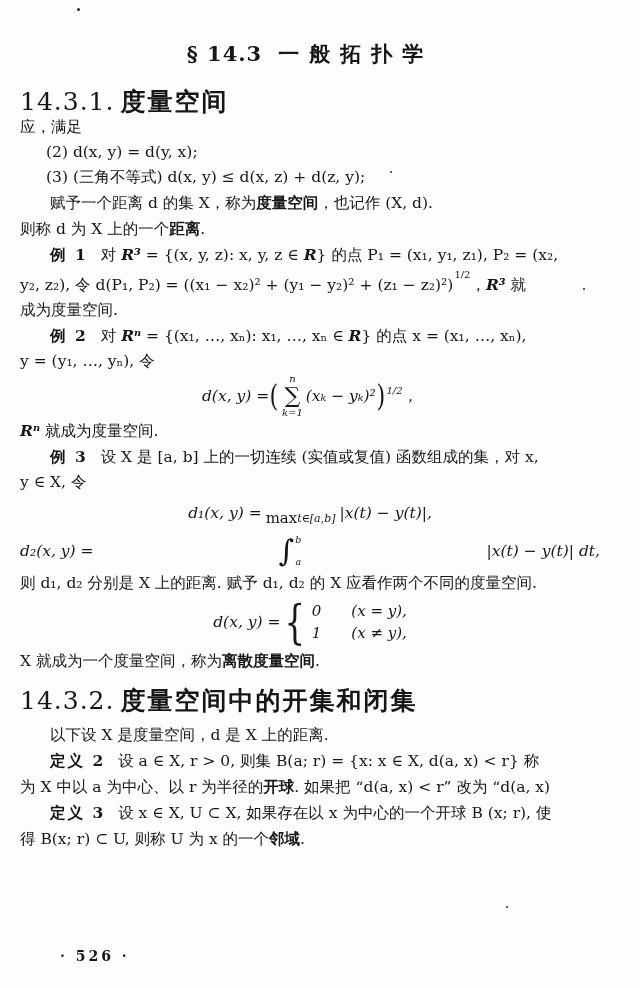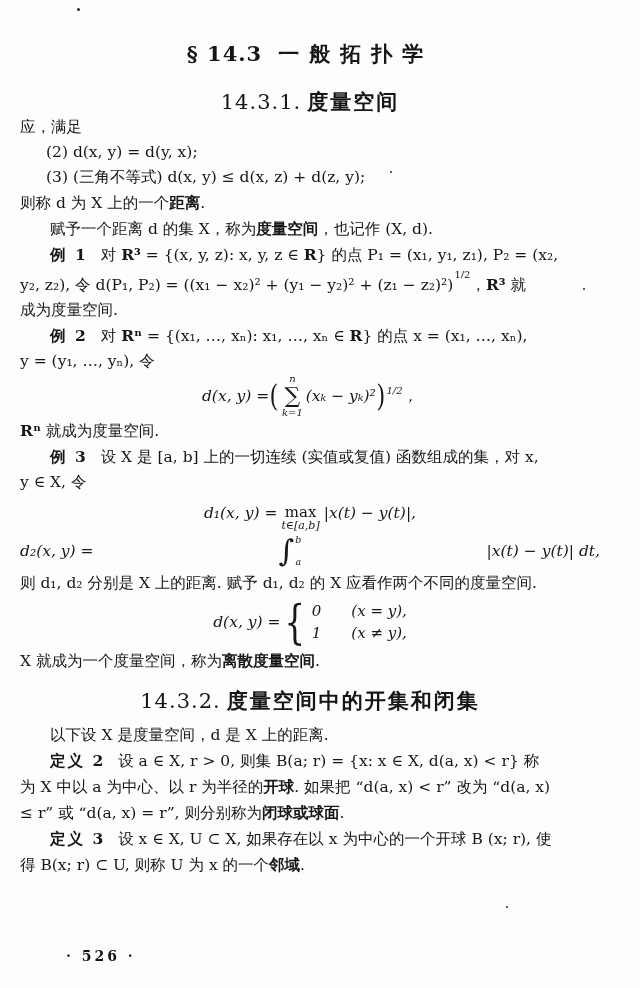--- a/index.html
+++ b/index.html
@@ -11,57 +11,57 @@
     color:#161616;
     font-family:"DejaVu Serif","Liberation Serif",serif;
   }
   .content{position:absolute;left:20px;top:0;width:580px;}
   .title{
     margin-top:40px;text-align:center;font-weight:bold;
     font-size:21px;line-height:28px;white-space:nowrap;
   }
   .title .tsec{margin-right:16px;letter-spacing:1px;}
   .title .tmain{letter-spacing:10px;}
-  .h1{margin-top:21px;font-size:21px;line-height:26px;white-space:nowrap;text-align:center;}
+  .h1{margin-top:21px;font-size:25px;line-height:26px;white-space:nowrap;}
   .h1 .hnum{font-weight:normal;margin-right:6px;letter-spacing:1px;}
   .h1 .htxt{font-weight:bold;letter-spacing:2px;}
   .h2gap{margin-right:14px;}
   .body-start{margin-top:10px;}
   .line{font-size:15.5px;line-height:25px;white-space:nowrap;}
   .indent{padding-left:30px;}
   .item{padding-left:26px;}
   .lbl{font-weight:bold;margin-right:13px;letter-spacing:2px;}
   b{font-weight:bold;}
-  .bR{font-weight:bold;}
+  .bR{font-weight:bold;font-style:italic;}
   
   .formula{
     text-align:center;font-style:italic;font-size:15.5px;
     display:flex;align-items:center;justify-content:center;
   }
   .f-sum{height:44px;}
   .sumb{display:inline-flex;flex-direction:column;align-items:center;line-height:1;margin:0 3px;}
   .sumb .lim{font-size:10px;line-height:10px;}
   .sumb .sym{font-size:22px;line-height:22px;font-style:normal;padding:1px 0;}
   .bigp{font-size:30px;font-style:normal;font-weight:300;transform:scaleX(.75);line-height:1;margin:0 -1px;}
   sup.exp{font-size:10px;margin-left:1px;transform:translateY(-6px);display:inline-block;}
   .f-max{height:36px;}
-  .maxb{display:inline-flex;flex-direction:column;align-items:center;line-height:1;margin:0 4px;transform:translateY(5px);}
+  .maxb{display:inline-flex;flex-direction:row;align-items:center;line-height:1;margin:0 4px;transform:translateY(5px);}
   .maxb .mx{font-size:15px;font-style:normal;line-height:15px;}
   .maxb .mc{font-size:11px;line-height:11px;}
   .f-int{height:40px;justify-content:space-between;}
   .intb{display:inline-flex;align-items:center;margin:0 2px;}
   .intb .isym{font-size:30px;font-style:normal;line-height:34px;}
   .intlims{display:inline-flex;flex-direction:column;justify-content:space-between;height:32px;font-size:9.5px;line-height:10px;margin-left:1px;}
   .f-cases{height:52px;}
   .casesb{display:inline-flex;align-items:center;}
   .brace{font-size:46px;font-weight:300;font-style:normal;transform:scaleX(.7);line-height:1;margin-right:2px;}
   .crows{display:inline-flex;flex-direction:column;gap:3px;text-align:left;}
   .crow{display:flex;gap:30px;font-size:15px;line-height:19px;}
   .pageno{
-    position:absolute;left:66px;top:948px;
+    position:absolute;left:60px;top:948px;
     font-size:14px;font-weight:bold;letter-spacing:3px;white-space:nowrap;text-align:center;
   }
   .speck{position:absolute;background:#2a2a2a;border-radius:50%;}
   .sp1{left:77px;top:8px;width:3px;height:3px;}
   .sp2{left:583px;top:288px;width:2px;height:2px;}
   .sp3{left:390px;top:171px;width:2px;height:2px;}
   .sp4{left:506px;top:906px;width:2px;height:2px;}
 </style>
 </head>
 <body>
@@ -78,25 +78,25 @@
       <span class="tsec">§ 14.3</span><span class="tmain">一般拓扑学</span>
     </div>
 
     <div class="h1">
       <span class="hnum">14.3.1.</span><span class="htxt">度量空间</span>
     </div>
 
     <div class="line">应，满足</div>
     <div class="line item">(2) d(x, y) = d(y, x);</div>
     <div class="line item">(3) (三角不等式) d(x, y) ≤ d(x, z) + d(z, y);</div>
+    <div class="line indent">
+      <span>赋予一个距离 d 的集 X，称为</span><b>度量空间</b><span>，也记作 (X, d).</span>
+    </div>
     <div class="line">
       <span>则称 d 为 X 上的一个</span><b>距离</b><span>.</span>
-    </div>
-    <div class="line indent">
-      <span>赋予一个距离 d 的集 X，称为</span><b>度量空间</b><span>，也记作 (X, d).</span>
     </div>
 
     <div class="line indent">
       <span class="lbl">例 1</span><span>对 </span><span class="bR">R³</span><span> = {(x, y, z): x, y, z ∈ </span><span class="bR">R</span><span>} 的点 P₁ = (x₁, y₁, z₁), P₂ = (x₂,</span>
     </div>
     <div class="line">
       <span>y₂, z₂), 令 d(P₁, P₂) = ((x₁ − x₂)² + (y₁ − y₂)² + (z₁ − z₂)²)</span><sup class="exp">1/2</sup><span>，</span><span class="bR">R³</span><span> 就</span>
     </div>
     <div class="line">成为度量空间.</div>
 
@@ -171,23 +171,20 @@
     </div>
 
     <div class="line indent" style="margin-top:9px;">以下设 X 是度量空间，d 是 X 上的距离.</div>
 
     <div class="line indent">
       <span class="lbl">定义 2</span><span>设 a ∈ X,  r &gt; 0,  则集 B(a; r) = {x: x ∈ X, d(a, x) &lt; r}  称</span>
     </div>
     <div class="line">
       <span>为 X 中以 a 为中心、以 r 为半径的</span><b>开球</b><span>.  如果把 “d(a, x) &lt; r” 改为 “d(a, x)</span>
     </div>
-    <div class="line">
-      <span>≤ r” 或 “d(a, x) = r”, 则分别称为</span><b>闭球或球面</b><span>.</span>
-    </div>
 
     <div class="line indent">
       <span class="lbl">定义 3</span><span>设 x ∈ X, U ⊂ X,  如果存在以 x 为中心的一个开球 B (x; r),  使</span>
     </div>
     <div class="line">
       <span>得 B(x; r) ⊂ U,  则称 U 为 x 的一个</span><b>邻域</b><span>.</span>
     </div>
 
   </div>
 

